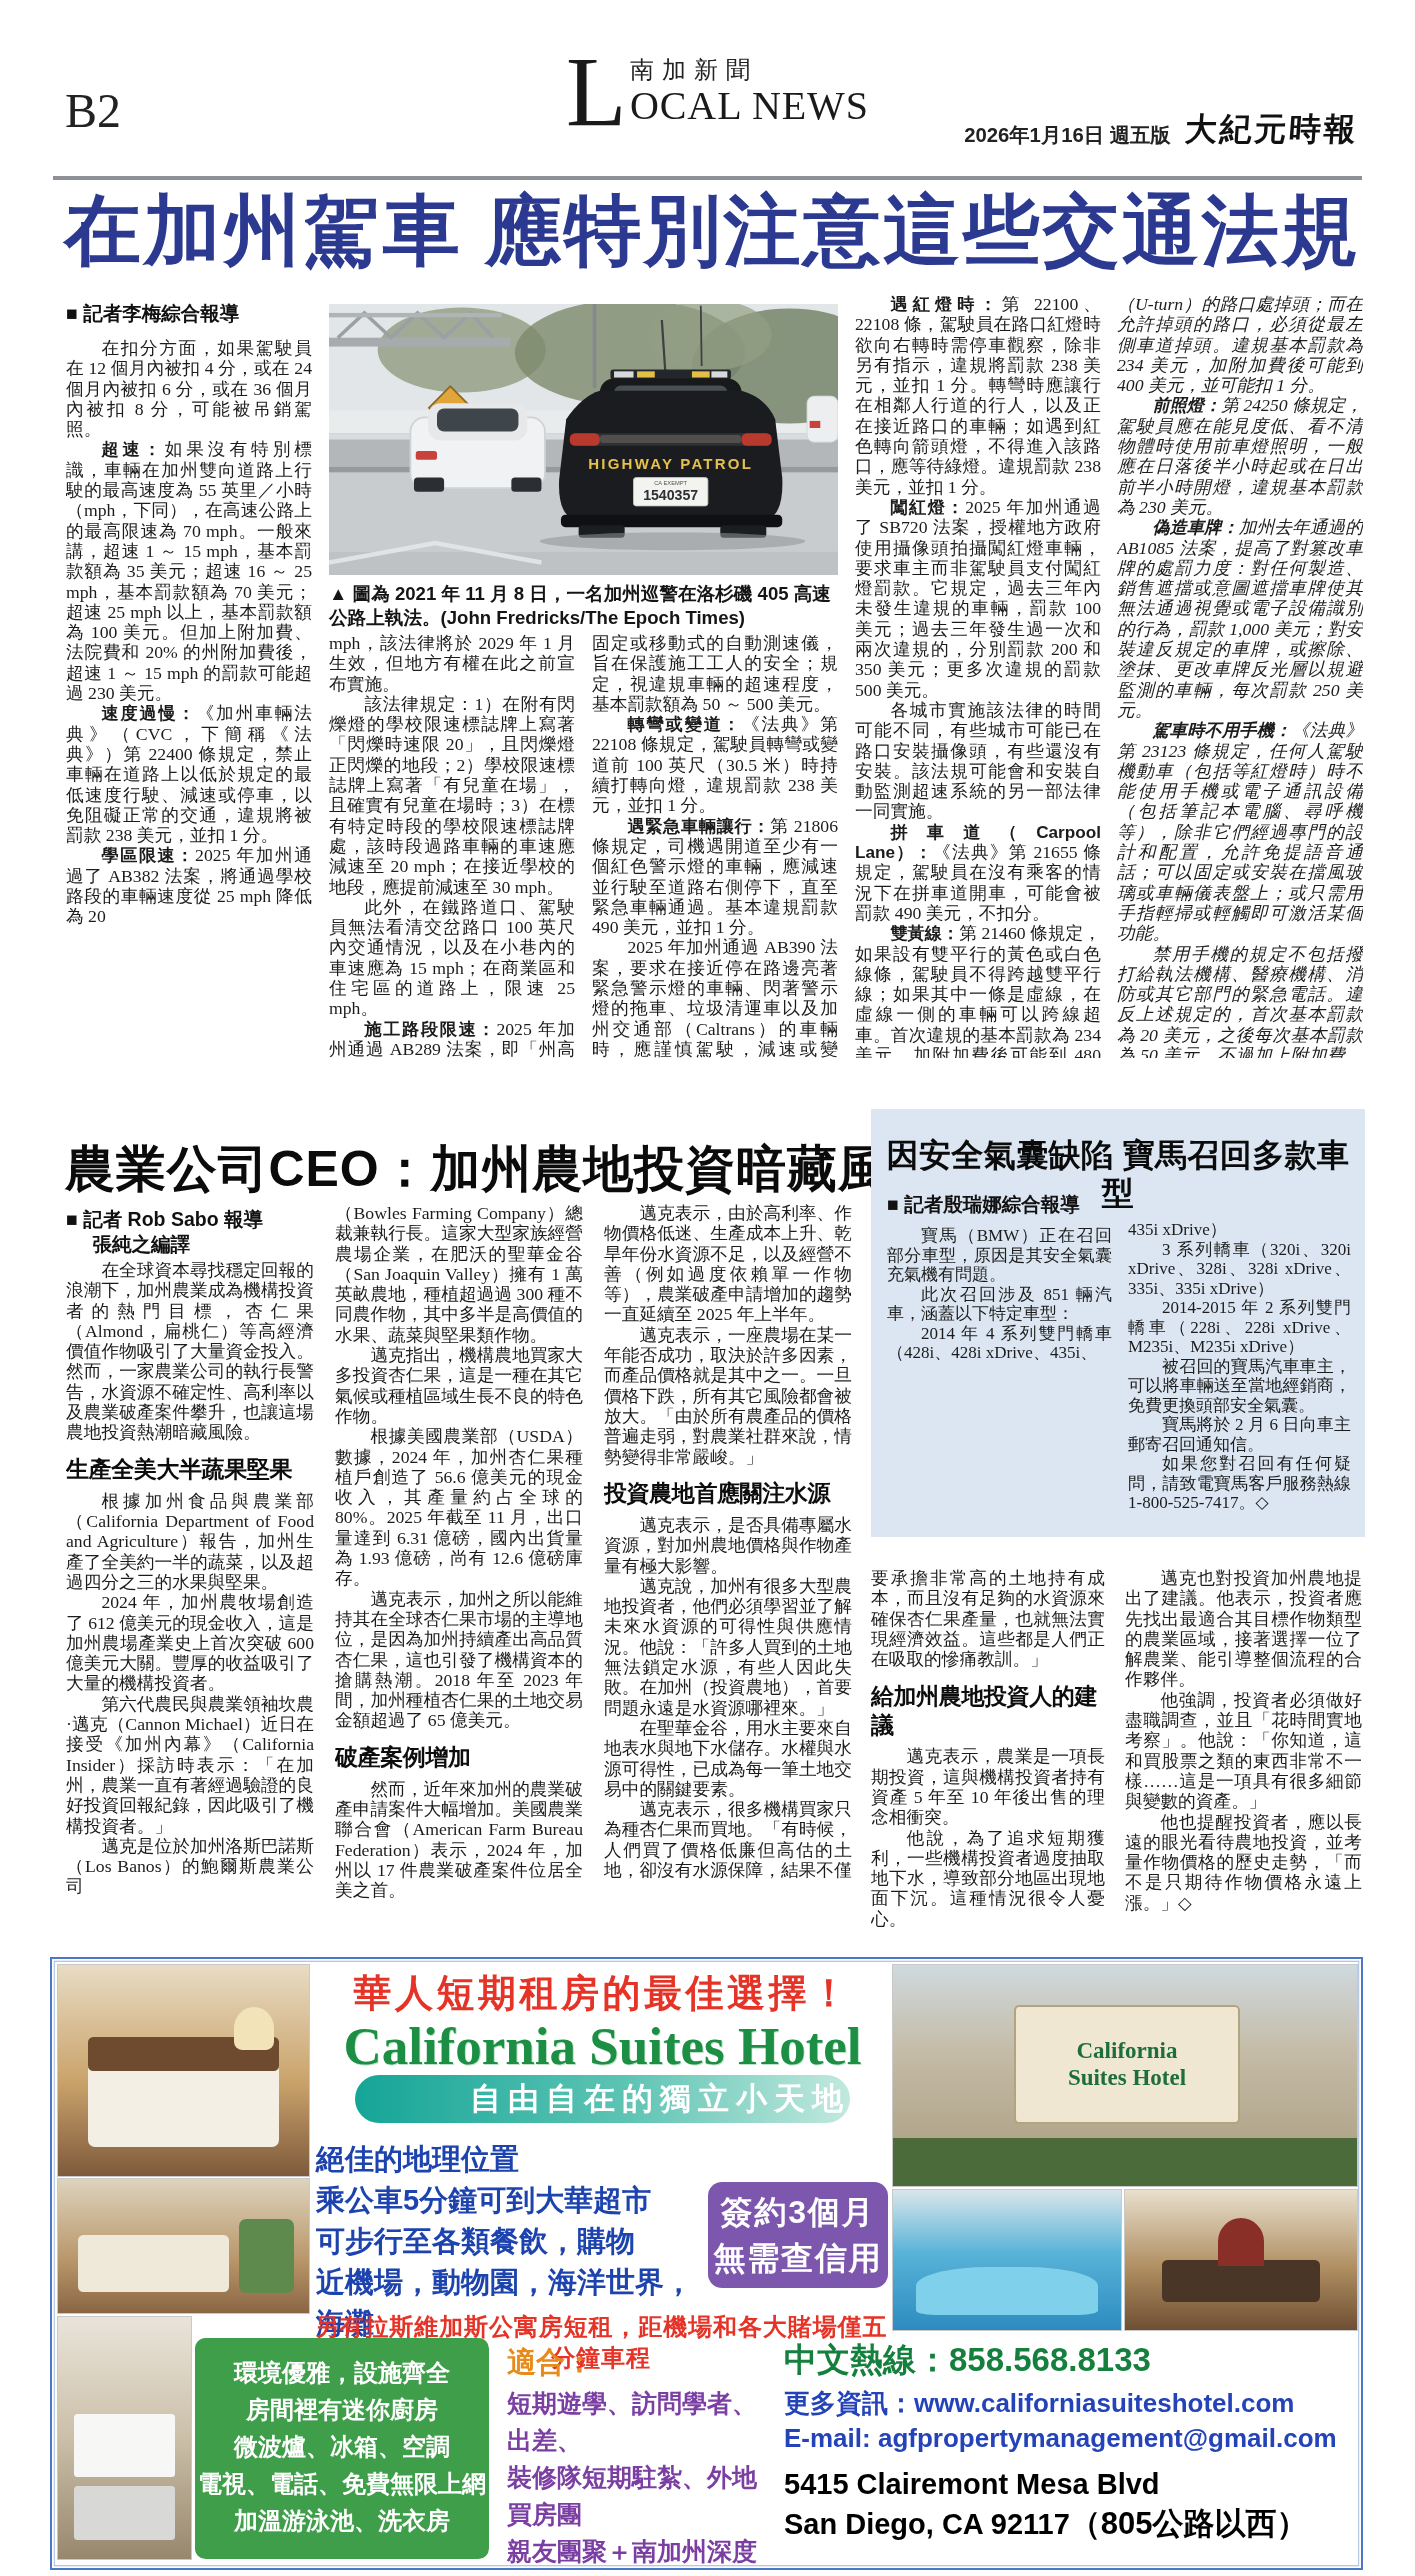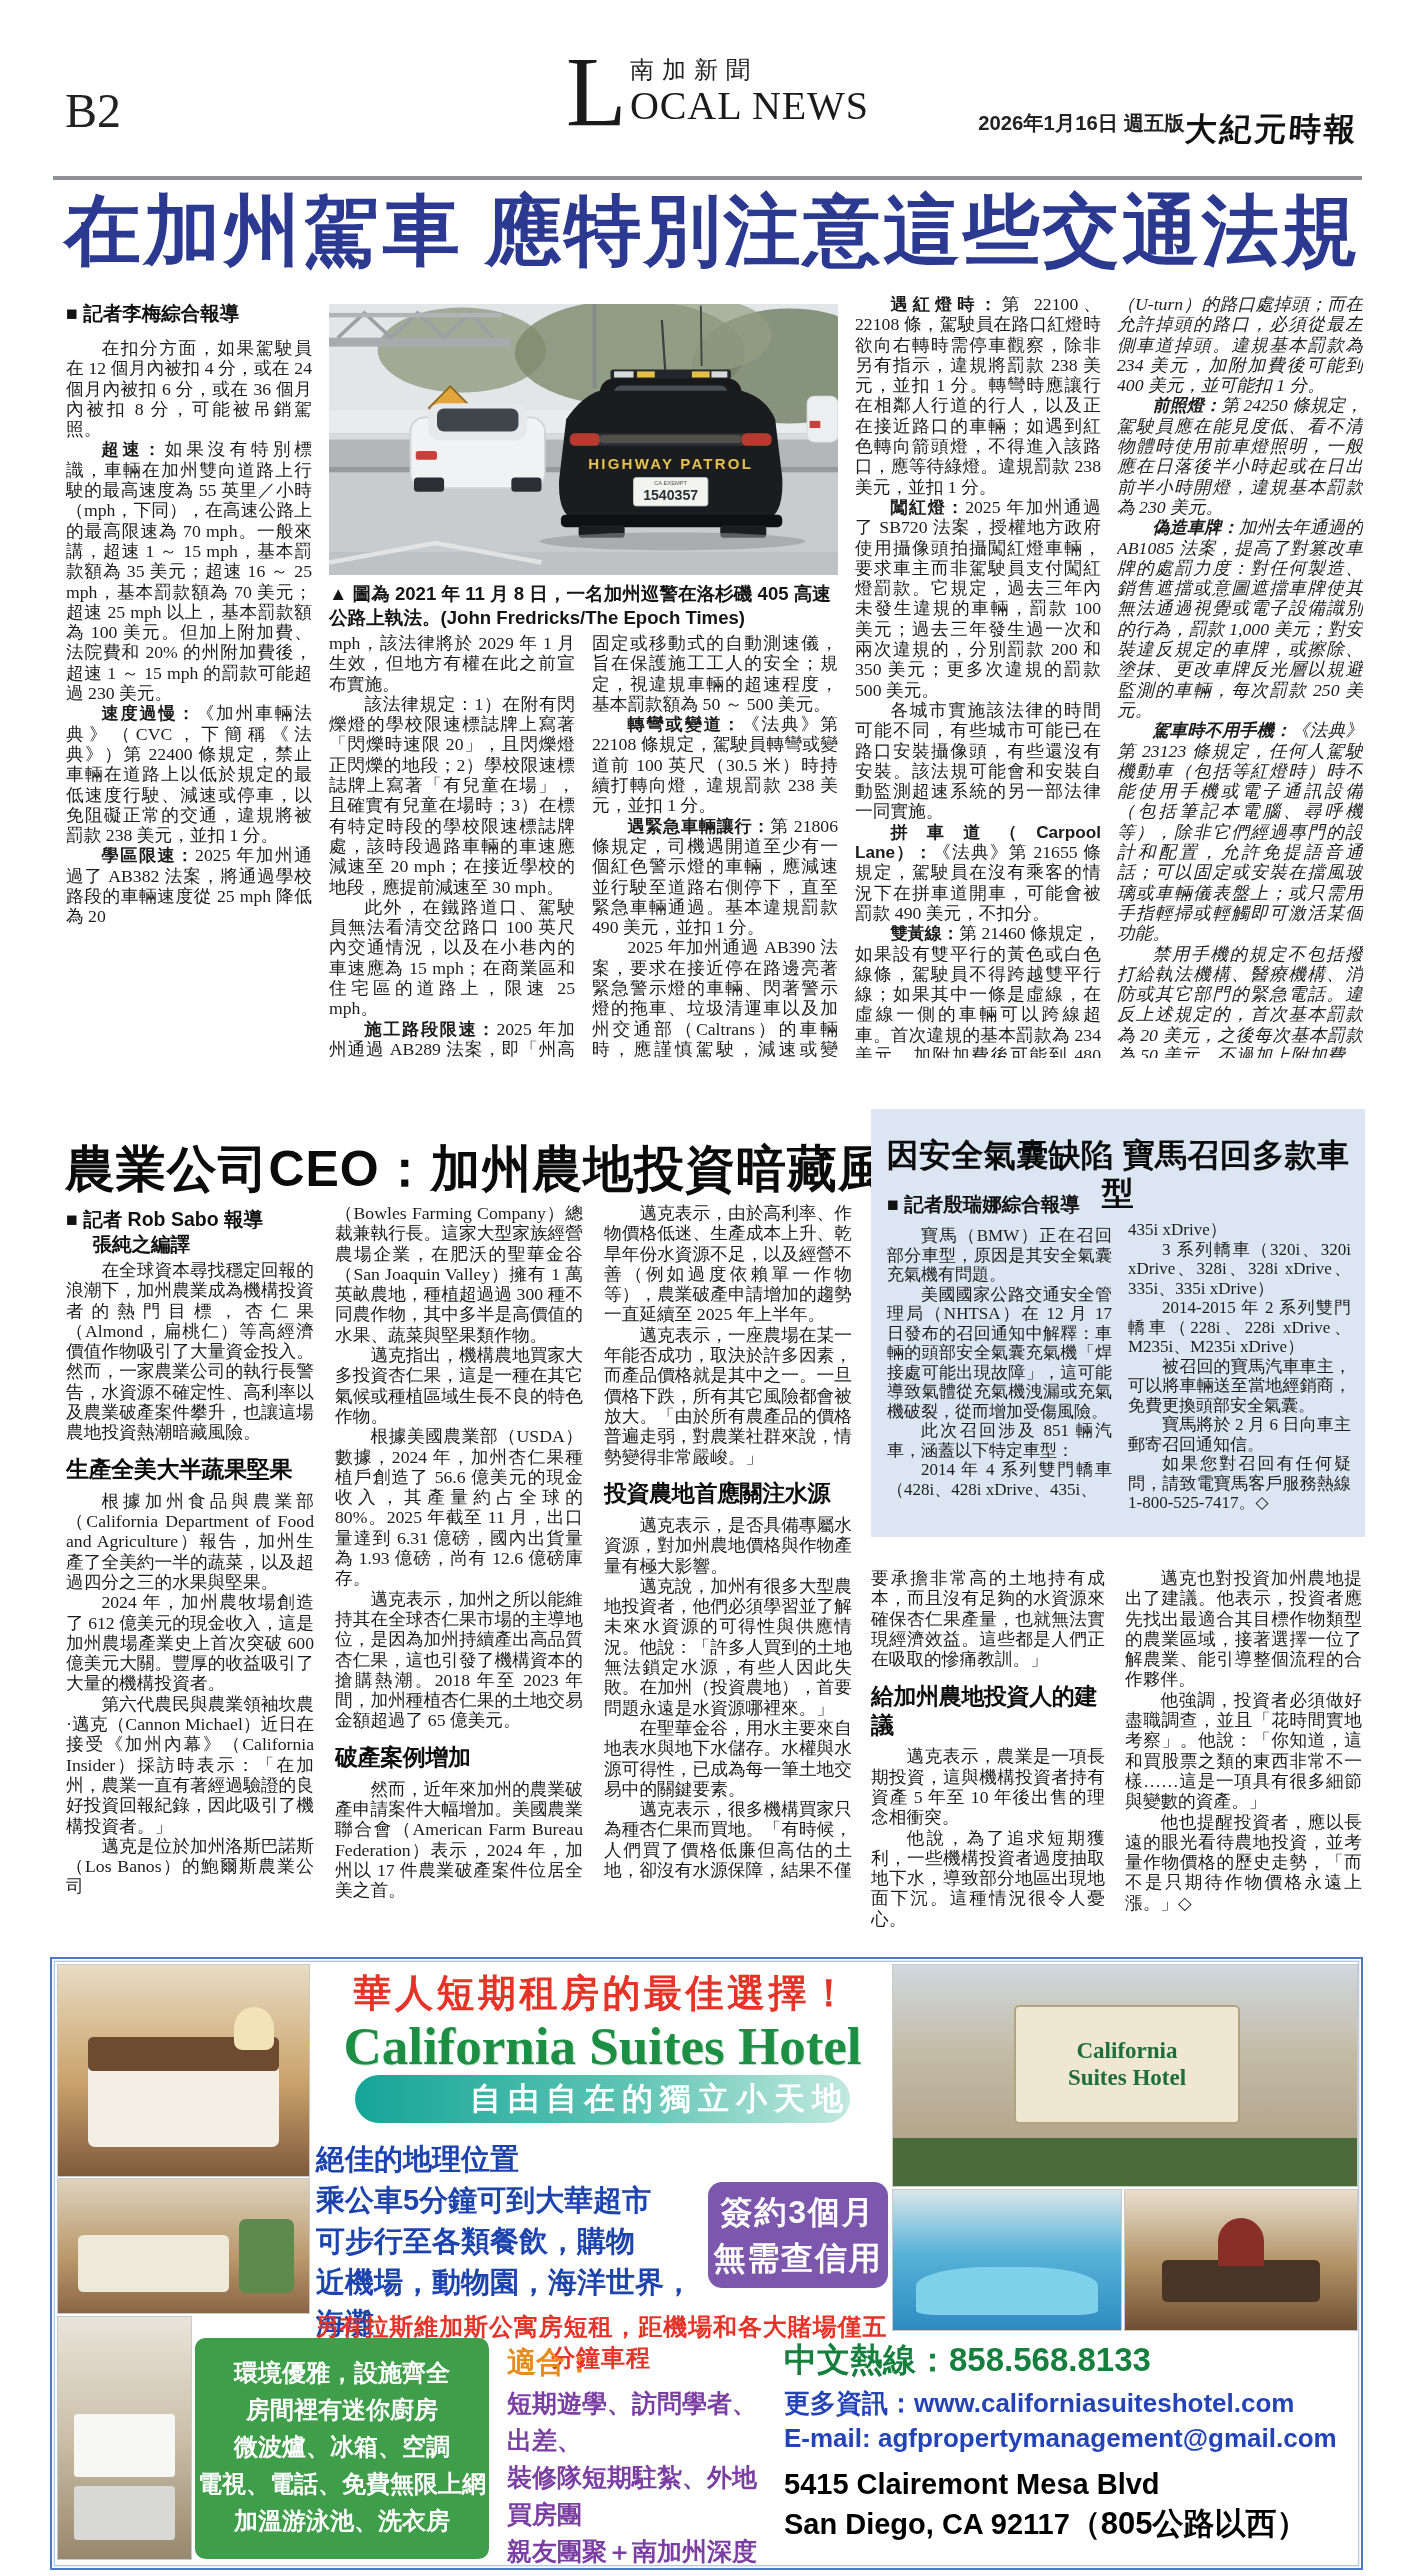--- a/index.html
+++ b/index.html
@@ -7,21 +7,21 @@
         font-family:"Liberation Serif","DejaVu Serif",serif;color:#111;}
   .abs{position:absolute;}
 
   
   .page-number{font:400 48px/1 "Liberation Serif",serif;color:#222;}
   .masthead{display:flex;align-items:flex-start;}
   .mast-L{font:400 99px/0.85 "Liberation Serif",serif;color:#1a1a1a;}
   .mast-right{margin-left:3.5px;padding-top:5.3px;}
   .mast-cn{font:500 24px/1.25 "Liberation Sans","DejaVu Sans",sans-serif;letter-spacing:8px;color:#222;}
   .mast-en{font:400 40px/1.05 "Liberation Serif",serif;letter-spacing:0.9px;color:#1a1a1a;}
-  .dateline{display:flex;align-items:flex-start;}
+  .dateline{display:flex;align-items:flex-end;gap:14px;}
   .date-text{font:700 20.3px/1 "Liberation Sans","DejaVu Sans",sans-serif;color:#222;}
   .paper-name{font:900 32px/1 "Liberation Serif",serif;letter-spacing:2.7px;color:#111;transform:skewX(-4deg);}
   .header-rule{height:3.5px;background:#8d9196;}
 
   
   .headline-1{font:900 77px/1.05 "Liberation Serif",serif;color:#2b3990;letter-spacing:2.7px;white-space:nowrap;}
   .byline{font:700 19.5px/1.3 "Liberation Sans","DejaVu Sans",sans-serif;color:#111;}
   .col{overflow:hidden;}
   .para{margin:0;text-indent:2em;text-align:justify;font-size:17.7px;line-height:20.3px;color:#1c1c1c;}
   .para.noind{text-indent:0;}
@@ -235,21 +235,20 @@
       <p class="para">邁克也對投資加州農地提出了建議。他表示，投資者應先找出最適合其目標作物類型的農業區域，接著選擇一位了解農業、能引導整個流程的合作夥伴。</p>
       <p class="para">他強調，投資者必須做好盡職調查，並且「花時間實地考察」。他說：「你知道，這和買股票之類的東西非常不一樣……這是一項具有很多細節與變數的資產。」</p>
       <p class="para">他也提醒投資者，應以長遠的眼光看待農地投資，並考量作物價格的歷史走勢，「而不是只期待作物價格永遠上漲。」◇</p>
     </div>
 
   <div class="abs bmw-box" style="left:871px;top:1109px;width:494px;height:428px;">
     <div class="abs bmw-headline" style="left:0;top:26.5px;width:100%;">因安全氣囊缺陷 寶馬召回多款車型</div>
     <div class="abs byline" style="left:16px;top:83px;">■ 記者殷瑞娜綜合報導</div>
     <div class="abs col" style="left:16px;top:117px;width:225px;height:299px;">
         <p class="para">寶馬（BMW）正在召回部分車型，原因是其安全氣囊充氣機有問題。</p>
-        <p class="para">美國國家公路交通安全管理局（NHTSA）在 12 月 17 日發布的召回通知中解釋：車輛的頭部安全氣囊充氣機「焊接處可能出現故障」，這可能導致氣體從充氣機洩漏或充氣機破裂，從而增加受傷風險。</p>
         <p class="para">此次召回涉及 851 輛汽車，涵蓋以下特定車型：</p>
         <p class="para">2014 年 4 系列雙門轎車（428i、428i xDrive、435i、</p>
       </div>
     <div class="abs col" style="left:257px;top:111px;width:223px;height:304px;">
         <p class="para noind">435i xDrive）</p>
         <p class="para">3 系列轎車（320i、320i xDrive、328i、328i xDrive、335i、335i xDrive）</p>
         <p class="para">2014-2015 年 2 系列雙門轎車（228i、228i xDrive、M235i、M235i xDrive）</p>
         <p class="para">被召回的寶馬汽車車主，可以將車輛送至當地經銷商，免費更換頭部安全氣囊。</p>
         <p class="para">寶馬將於 2 月 6 日向車主郵寄召回通知信。</p>
         <p class="para">如果您對召回有任何疑問，請致電寶馬客戶服務熱線 1-800-525-7417。◇</p>

